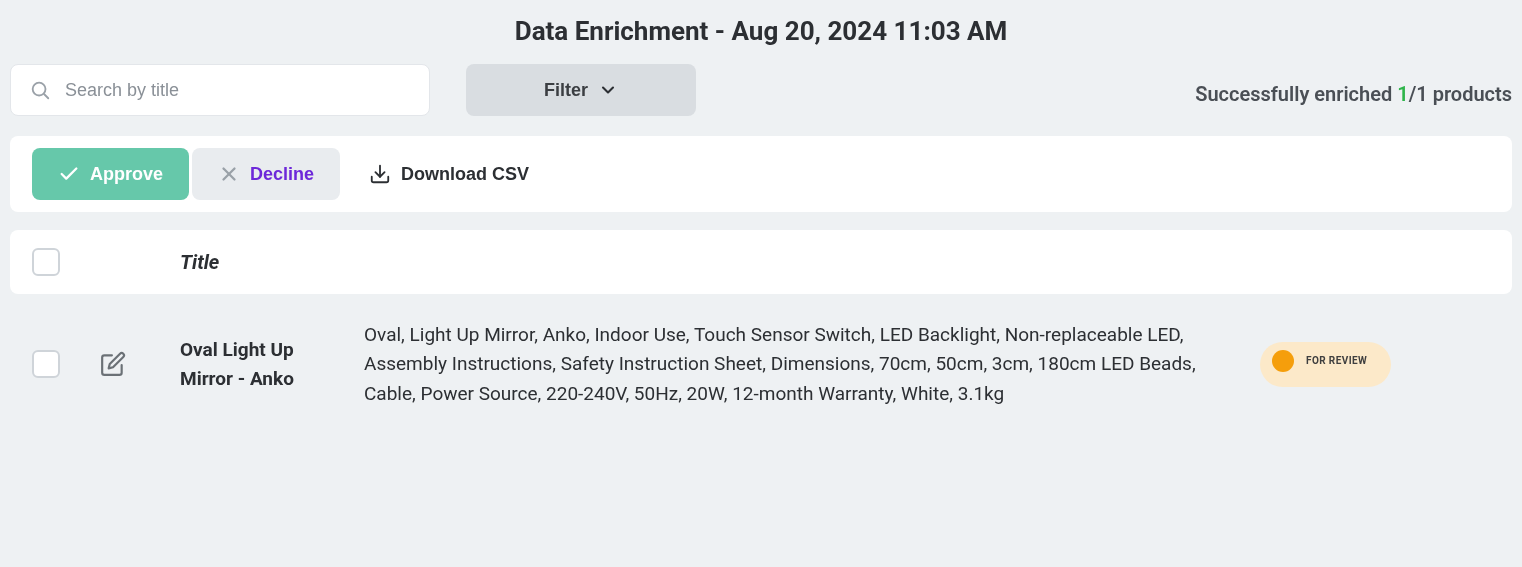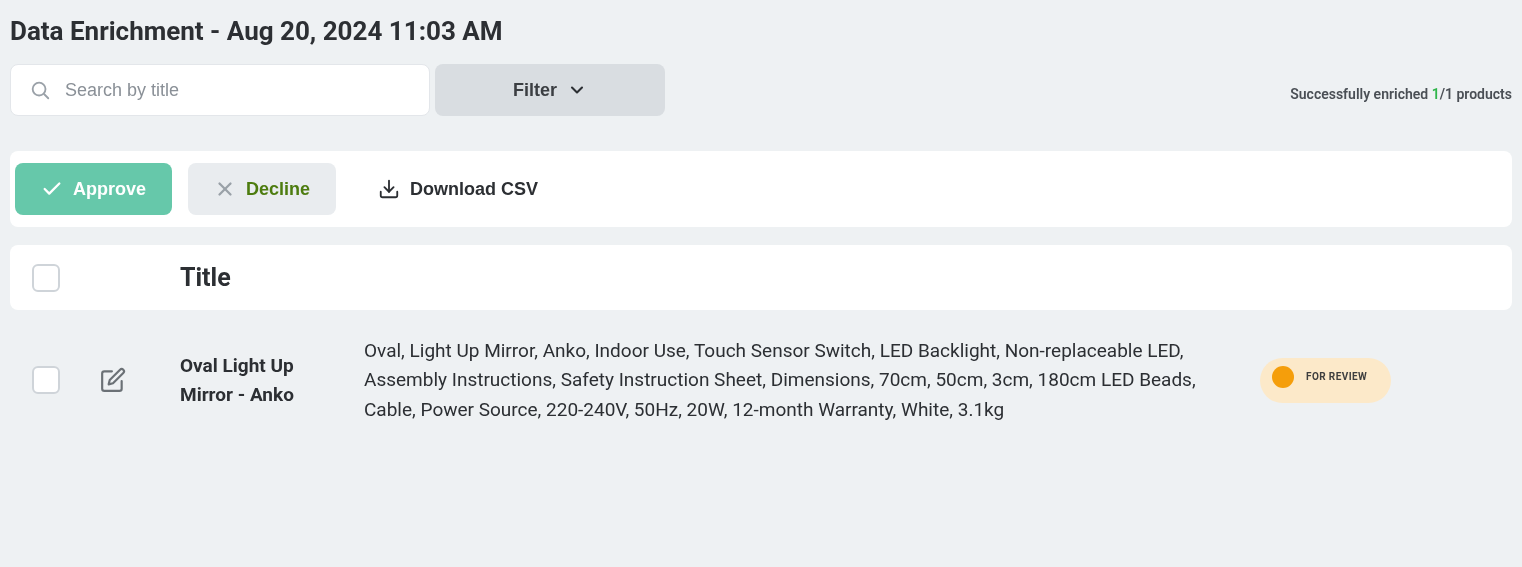--- a/index.html
+++ b/index.html
@@ -23,25 +23,26 @@
     background:var(--bg);
     font-family:-apple-system,BlinkMacSystemFont,"Segoe UI",Roboto,Helvetica,Arial,sans-serif;
     color:var(--text);
     padding:10px;
     font-size:18px;
   }
   h1.page-title{
     font-size:26px;
     font-weight:700;
     margin:6px 0 18px 0;
+    text-align:center;
   }
   .top-row{
     display:flex;
     align-items:center;
-    gap:5px;
+    gap:36px;
   }
   .search{
     display:flex;
     align-items:center;
     gap:12px;
     background:var(--card);
     border:1px solid var(--border);
     border-radius:var(--radius);
     padding:0 18px;
     height:52px;
@@ -71,59 +72,60 @@
     font-weight:600;
     cursor:pointer;
   }
   .btn.filter{
     background:var(--btn-gray);
     color:var(--btn-gray-text);
     width:230px;
   }
   .status-text{
     margin-left:auto;
-    font-size:14px;
+    font-size:20px;
     font-weight:600;
     color:#4a4f55;
     margin-top:8px;
   }
   .status-text .num{color:var(--green);}
   .action-bar{
-    margin-top:35px;
-    background:var(--card);
-    border-radius:var(--radius);
-    padding:12px 5px;
-    display:flex;
-    align-items:center;
-    gap:16px;
+    margin-top:20px;
+    background:var(--card);
+    border-radius:var(--radius);
+    padding:12px 22px;
+    display:flex;
+    align-items:center;
+    gap:3px;
   }
   .btn.approve{
     background:var(--approve);
     color:#fff;
   }
   .btn.light{
     background:var(--btn-light);
-    color:#4d7c0f;
+    color:#6d28d9;
   }
   .btn.ghost{
     background:transparent;
     color:var(--text);
     font-weight:600;
     align-items:center;
   }
   .table-wrap{margin-top:18px;}
   .thead{
     background:var(--card);
     border-radius:var(--radius);
     display:flex;
     align-items:center;
     padding:18px 22px;
     gap:24px;
     font-weight:700;
-    font-size:25px;
+    font-size:20px;
+    font-style:italic;
   }
   .col-check{width:40px;display:flex;align-items:center;}
   .col-edit{width:60px;}
   .col-title{width:160px;}
   .col-content{flex:1;padding-right:20px;}
   .col-status{width:230px;}
   .trow{
     display:flex;
     align-items:center;
     padding:26px 22px;

